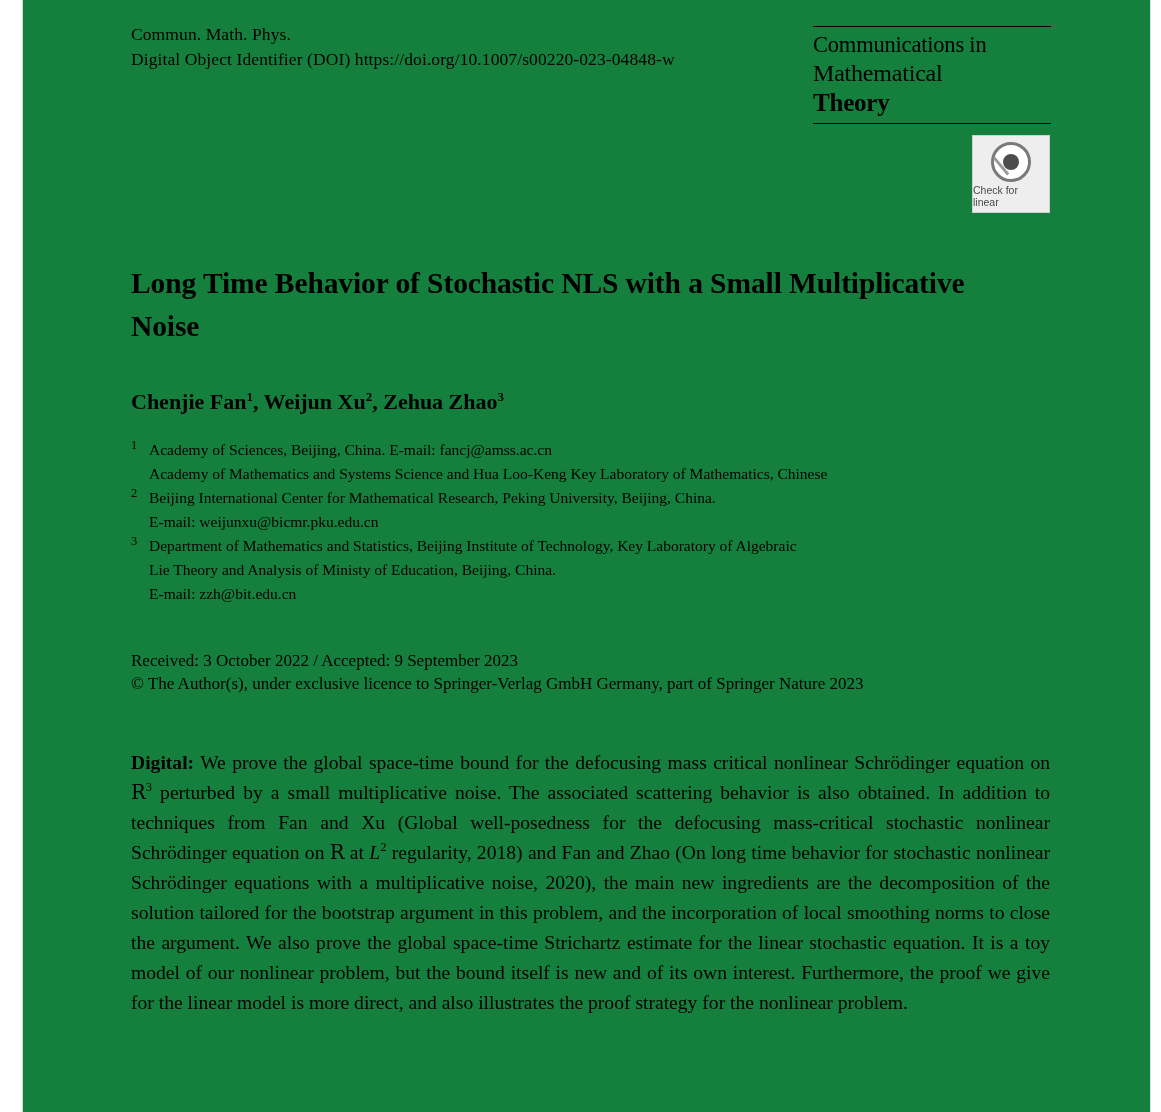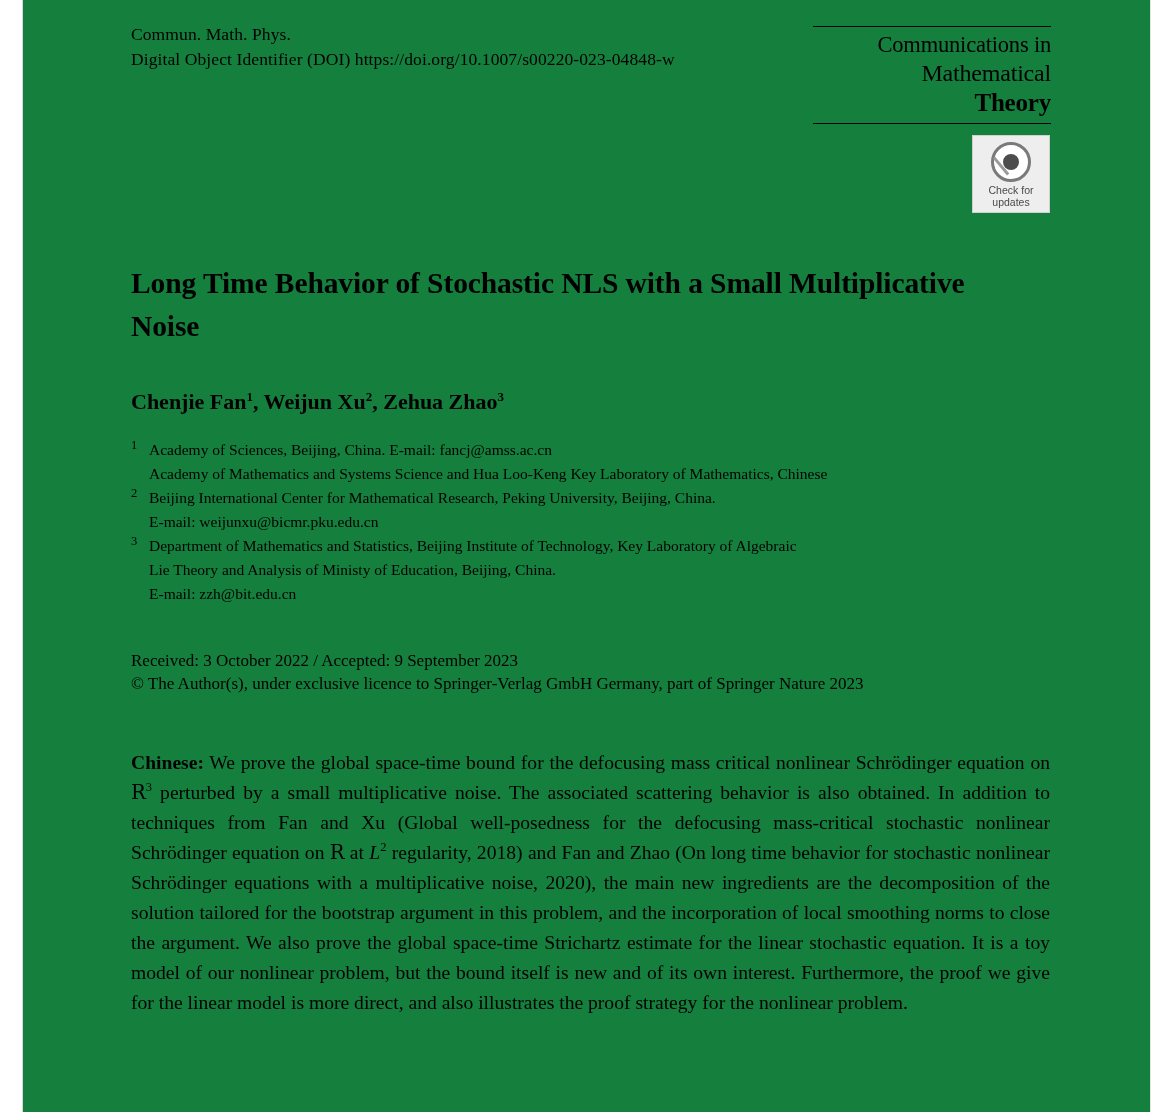--- a/index.html
+++ b/index.html
@@ -48,21 +48,21 @@
     font-size: 17.5px;
     line-height: 25px;
     letter-spacing: 0.1px;
   }
 
   .journal-logo {
     position: absolute;
     left: 813px;
     top: 26px;
     width: 238px;
-    text-align: right;
+    text-align: left;
   }
   .journal-logo .rule-top {
     border-top: 1.6px solid #000;
     width: 100%;
     margin-bottom: 4px;
   }
   .journal-logo .rule-bottom {
     border-top: 1.6px solid #000;
     width: 100%;
     margin-top: 5px;
@@ -88,21 +88,20 @@
 
   
   .crossmark {
     position: absolute;
     left: 972px;
     top: 135px;
     width: 78px;
     height: 78px;
     background: #eeeeee;
     border: 1px solid #d0d0d0;
-    text-align: center;
     box-sizing: border-box;
   }
   .crossmark .cm-circle {
     width: 34px;
     height: 34px;
     border-radius: 50%;
     border: 3px solid #7a7a7a;
     margin: 6px auto 2px auto;
     position: relative;
     background: #fff;
@@ -237,21 +236,21 @@
     <div class="rule-top"></div>
     <div class="jl-line1">Communications in</div>
     <div class="jl-line2">Mathematical</div>
     <div class="jl-line3">Theory</div>
     <div class="rule-bottom"></div>
   </div>
 
   <div class="crossmark">
     <div class="cm-circle"></div>
     <div class="cm-text">Check for</div>
-    <div class="cm-text">updates</div>
+    <div class="cm-text">linear</div>
   </div>
 
   <h1 class="title">Long Time Behavior of Stochastic NLS with a Small Multiplicative Noise</h1>
 
   <div class="authors">
     <span>Chenjie Fan</span><sup>1</sup><span>, </span><span>Weijun Xu</span><sup>2</sup><span>, </span><span>Zehua Zhao</span><sup>3</sup>
   </div>
 
   <div class="affils">
 
@@ -275,21 +274,21 @@
     </div>
 
   </div>
 
   <div class="dates">
     <div>Received: 3 October 2022 / Accepted: 9 September 2023</div>
     <div>© The Author(s), under exclusive licence to Springer-Verlag GmbH Germany, part of Springer Nature 2023</div>
   </div>
 
   <div class="abstract">
-    <span class="lbl">Chinese:</span>
+    <span class="lbl">Digital:</span>
     <span>We prove the global space-time bound for the defocusing mass critical nonlinear Schrödinger equation on</span>
     <span class="bb">R</span><sup>3</sup>
     <span>perturbed by a small multiplicative noise. The associated scattering behavior is also obtained. In addition to techniques from Fan and Xu (Global well-posedness for the defocusing mass-critical stochastic nonlinear Schrödinger equation on</span>
     <span class="bb">R</span>
     <span>at</span>
     <span class="mathit">L</span><sup>2</sup>
     <span>regularity, 2018) and Fan and Zhao (On long time behavior for stochastic nonlinear Schrödinger equations with a multiplicative noise, 2020), the main new ingredients are the decomposition of the solution tailored for the bootstrap argument in this problem, and the incorporation of local smoothing norms to close the argument. We also prove the global space-time Strichartz estimate for the linear stochastic equation. It is a toy model of our nonlinear problem, but the bound itself is new and of its own interest. Furthermore, the proof we give for the linear model is more direct, and also illustrates the proof strategy for the nonlinear problem.</span>
   </div>
 
 </div>

